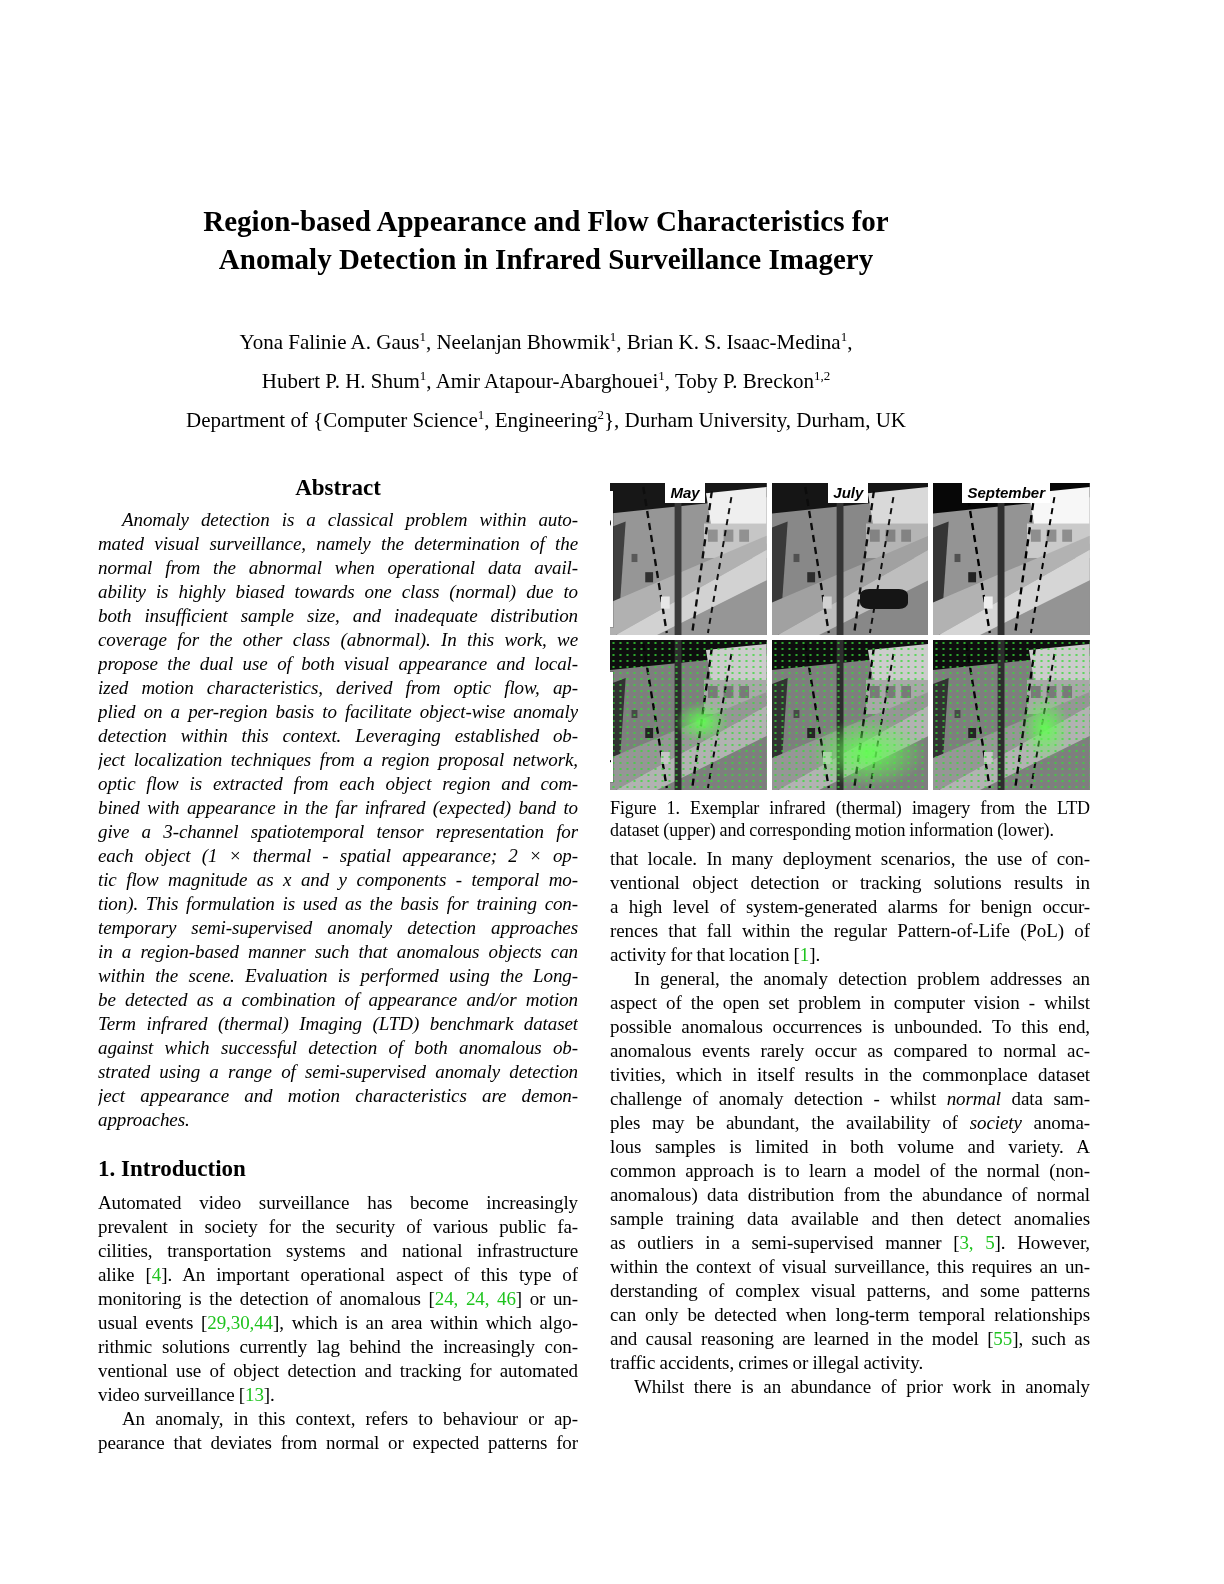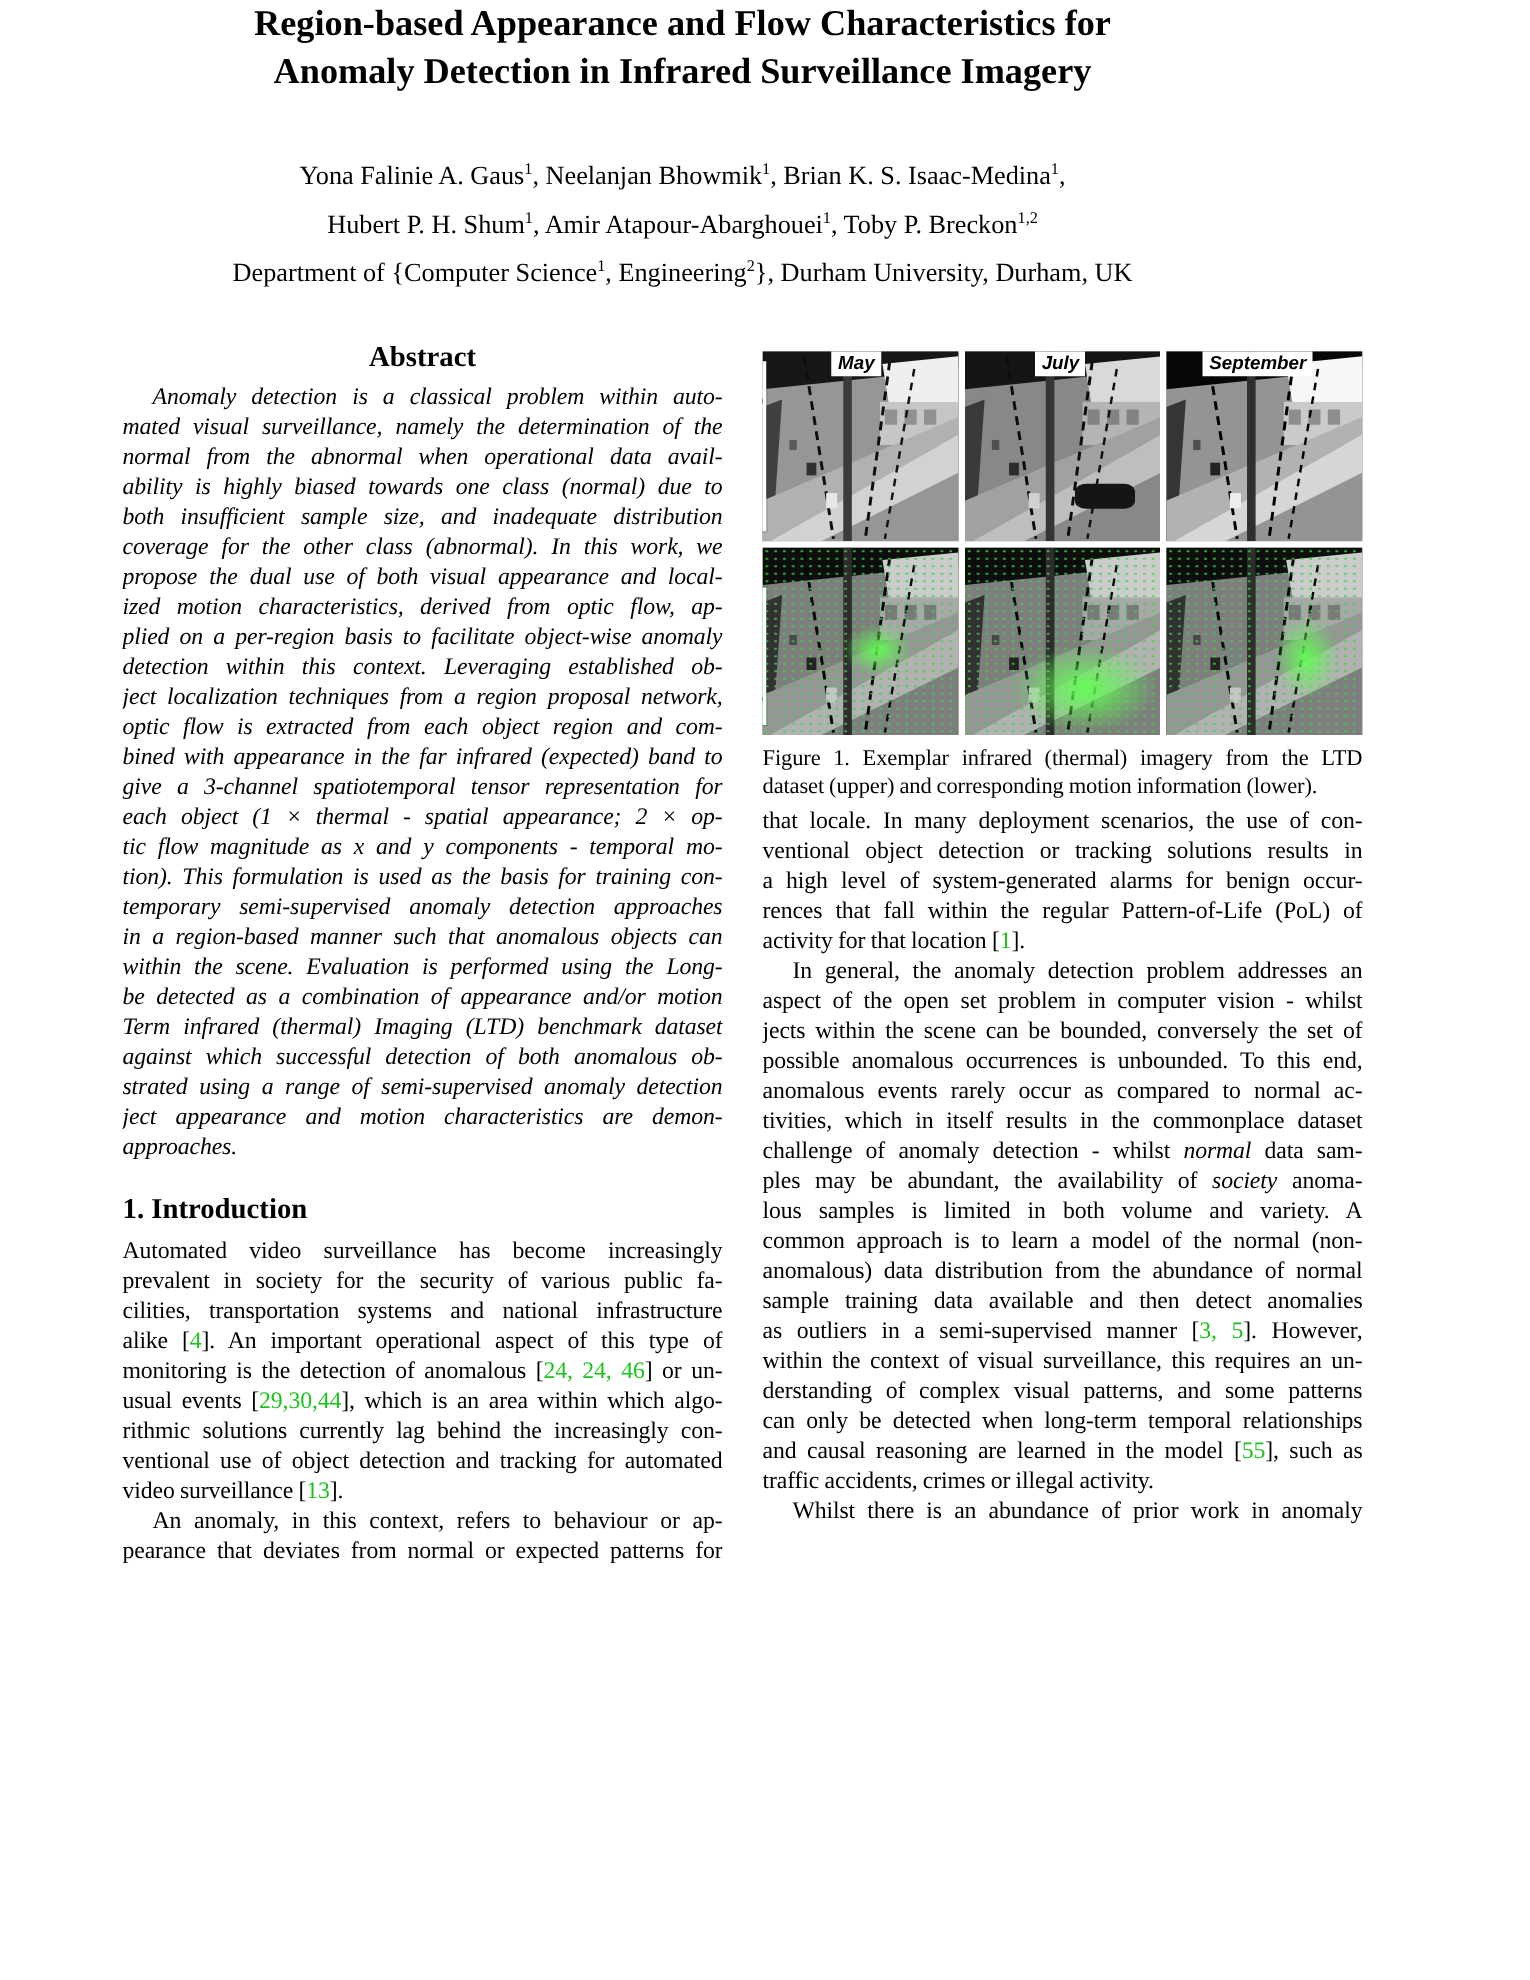--- a/index.html
+++ b/index.html
@@ -1,19 +1,19 @@
 <!DOCTYPE html>
 <html style="--cit: #1dc31d; --flow: #39d839;"><head>
 <meta charset="utf-8">
 <style>
   html,body{margin:0;padding:0;background:#fff;}
   .page{
     position:relative;width:1092px;height:1584px;background:#ffffff;
     font-family:"Liberation Serif","DejaVu Serif",serif;color:#000;
-    overflow:hidden;box-sizing:border-box;
+    overflow:hidden;box-sizing:border-box;padding-top:202px;
   }
   
   .titleblock{text-align:center;}
   .title{margin:0;font-size:29px;line-height:38px;font-weight:bold;}
   .authors{margin-top:42px;font-size:21px;line-height:33px;}
   .authors sup{font-size:13px;}
   
   .cols{display:flex;margin:38px 0 0 98px;gap:32px;}
   .col{width:480px;}
   .abs-head{margin:0 0 7px 0;text-align:center;font-size:23px;font-weight:bold;}
@@ -221,21 +221,20 @@
       <div class="para rc-p1">
           <div class="tline">that locale.  In many deployment scenarios, the use of con-</div>
           <div class="tline">ventional object detection or tracking solutions results in</div>
           <div class="tline">a high level of system-generated alarms for benign occur-</div>
           <div class="tline">rences that fall within the regular Pattern-of-Life (PoL) of</div>
           <div class="tline tlast">activity for that location [<span class="cit">1</span>].</div>
         </div>
       <div class="para indent">
           <div class="tline">In general, the anomaly detection problem addresses an</div>
           <div class="tline">aspect of the open set problem in computer vision - whilst</div>
-          <div class="tline">jects within the scene can be bounded, conversely the set of</div>
           <div class="tline">possible anomalous occurrences is unbounded. To this end,</div>
           <div class="tline">anomalous events rarely occur as compared to normal ac-</div>
           <div class="tline">tivities, which in itself results in the commonplace dataset</div>
           <div class="tline">challenge of anomaly detection - whilst <em>normal</em> data sam-</div>
           <div class="tline">ples may be abundant, the availability of <em>society</em> anoma-</div>
           <div class="tline">lous samples is limited in both volume and variety.   A</div>
           <div class="tline">common approach is to learn a model of the normal (non-</div>
           <div class="tline">anomalous) data distribution from the abundance of normal</div>
           <div class="tline">sample training data available and then detect anomalies</div>
           <div class="tline">as outliers in a semi-supervised manner [<span class="cit">3, 5</span>].  However,</div>

